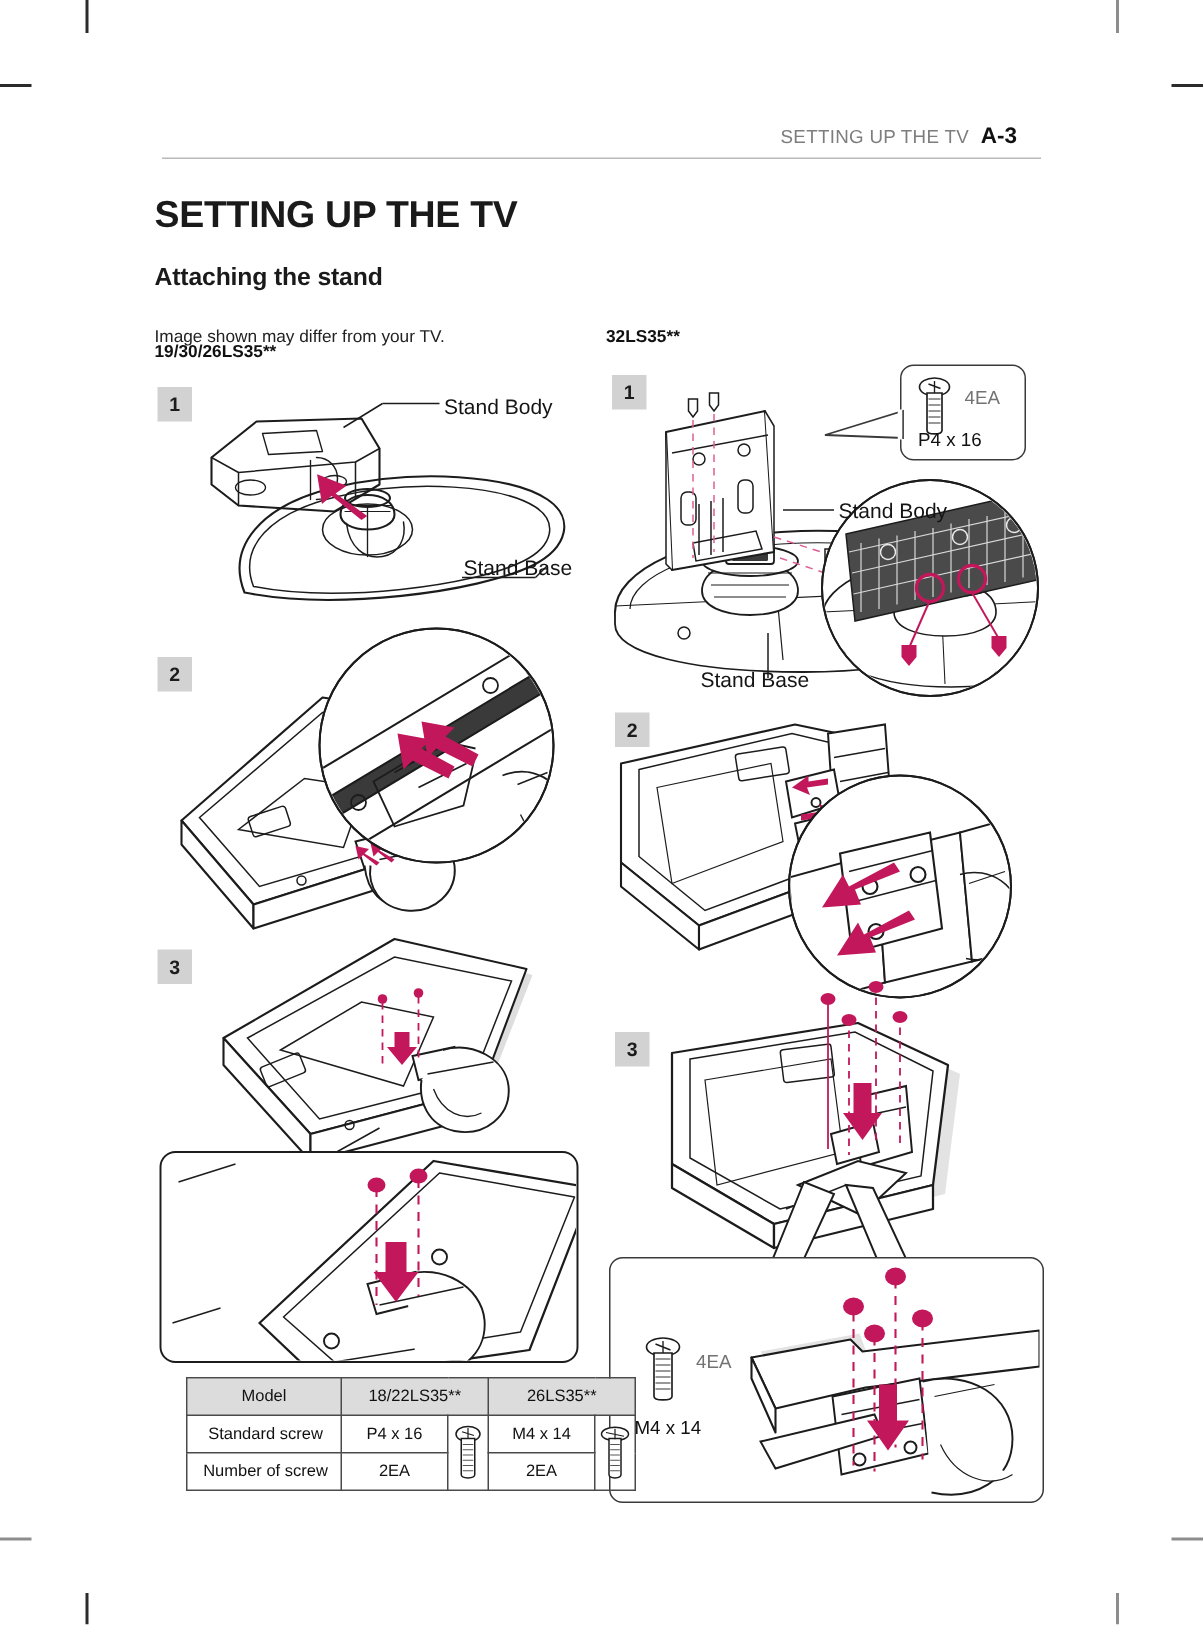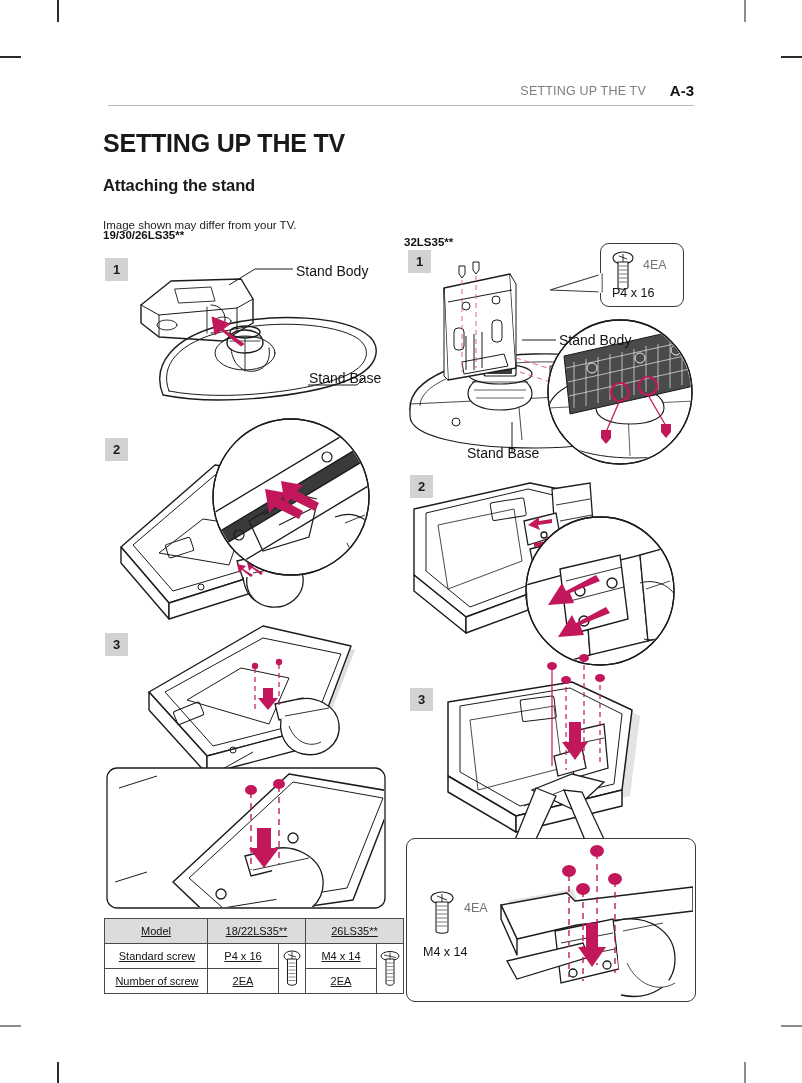--- a/index.html
+++ b/index.html
@@ -14,31 +14,31 @@
   .crop{position:absolute;background:#2b2b2b;}
   .crop.gray{background:#8d8d8d;}
 
   
   .hdr{position:absolute;left:108px;top:84px;width:586px;height:26px;}
   .hdr-running{
     position:absolute;right:48px;top:0;font-size:12.5px;color:#7d7d7d;
     letter-spacing:.2px;white-space:nowrap;
   }
   .hdr-page{
-    position:absolute;right:0;top:-2px;font-size:15px;font-weight:bold;color:#111;
+    position:absolute;right:16px;top:-2px;font-size:15px;font-weight:bold;color:#111;
     white-space:nowrap;
   }
   .hdr-rule{position:absolute;left:0;top:21px;width:586px;height:1px;background:#b9b9b9;}
 
   
   .h1{position:absolute;left:103px;top:129px;font-size:25px;font-weight:bold;letter-spacing:-.2px;}
   .h2{position:absolute;left:103px;top:176px;font-size:16.5px;font-weight:bold;letter-spacing:-.1px;}
   .note{position:absolute;left:103px;top:219px;font-size:11.5px;color:#222;}
   .model-l{position:absolute;left:103px;top:229px;font-size:11.5px;font-weight:bold;color:#111;}
-  .model-r{position:absolute;left:404px;top:236px;font-size:11.5px;font-weight:bold;color:#111;}
+  .model-r{position:absolute;left:404px;top:219px;font-size:11.5px;font-weight:bold;color:#111;}
 
   
   .col-l{position:absolute;left:103px;top:245px;width:290px;height:670px;}
   .col-r{position:absolute;left:404px;top:240px;width:290px;height:760px;}
 
   
   .badge{
     position:absolute;width:23px;height:23px;background:#d2d2d2;
     font-size:13px;font-weight:bold;color:#1c1c1c;
     display:flex;align-items:center;justify-content:center;z-index:30;
@@ -52,21 +52,21 @@
   .lbl{position:absolute;font-size:14px;color:#141414;white-space:nowrap;}
 
   
   .callout{
     position:absolute;border:1.3px solid #3a3a3a;border-radius:9px;background:#fff;
   }
   .callout .ea{position:absolute;font-size:12.5px;color:#737373;}
   .callout .spec{position:absolute;font-size:12.5px;color:#111;}
 
   
-  .tbl{position:absolute;left:104px;top:918px;border-collapse:collapse;text-decoration:underline;}
+  .tbl{position:absolute;left:124px;top:918px;border-collapse:collapse;}
   .tbl td,.tbl th{
     border:1px solid #4a4a4a;font-size:11px;color:#111;font-weight:normal;
     text-align:center;height:24px;padding:0 4px;
   }
   .tbl thead th{background:#dcdcdc;font-weight:normal;}
   .tbl td.lft{text-align:center;padding-left:6px;}
   .tbl td.icon{padding:0;}
   .tbl td.icon svg{display:block;margin:0 auto;}
 </style>
 </head>

